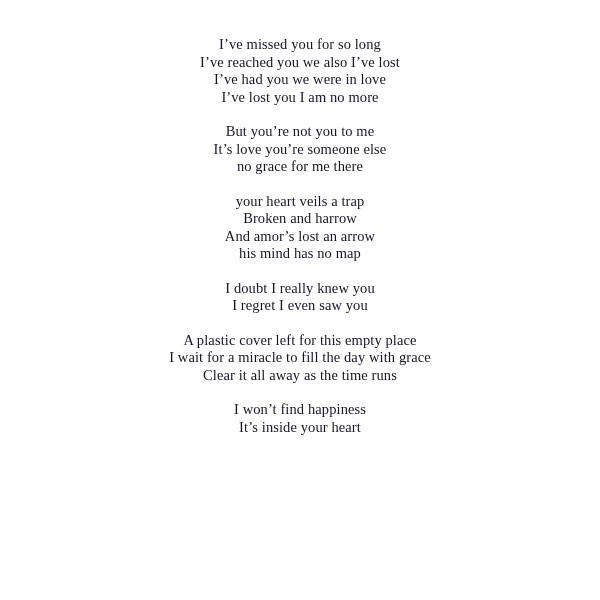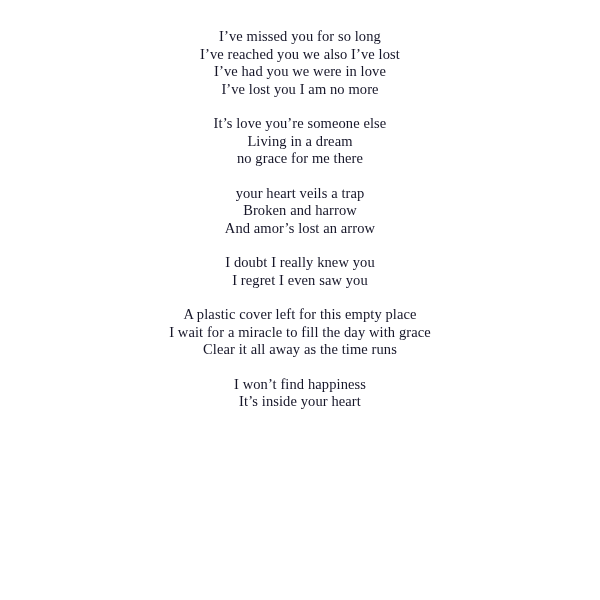--- a/index.html
+++ b/index.html
@@ -11,21 +11,21 @@
     height: 600px;
     background: #ffffff;
     font-family: "Liberation Serif", "DejaVu Serif", serif;
     color: #1a1a2e;
     overflow: hidden;
   }
   #poem {
     width: 600px;
     height: 600px;
     box-sizing: border-box;
-    padding-top: 28px;
+    padding-top: 36px;
     display: flex;
     flex-direction: column;
     align-items: center;
   }
   .stanza {
     text-align: center;
     margin: 0 0 17px 0;
   }
   .line {
     font-size: 14.5px;
@@ -39,28 +39,29 @@
 <body>
 
 <div id="poem">
     <div class="stanza">
       <div class="line">I’ve missed you for so long</div>
       <div class="line">I’ve reached you we also I’ve lost</div>
       <div class="line">I’ve had you we were in love</div>
       <div class="line">I’ve lost you I am no more</div>
     </div>
     <div class="stanza">
+      <div class="line">But you’re not you to me</div>
       <div class="line">It’s love you’re someone else</div>
-      <div class="line">Living in a dream</div>
       <div class="line">no grace for me there</div>
     </div>
     <div class="stanza">
       <div class="line">your heart veils a trap</div>
       <div class="line">Broken and harrow</div>
       <div class="line">And amor’s lost an arrow</div>
+      <div class="line">his mind has no map</div>
     </div>
     <div class="stanza">
       <div class="line">I doubt I really knew you</div>
       <div class="line">I regret I even saw you</div>
     </div>
     <div class="stanza">
       <div class="line">A plastic cover left for this empty place</div>
       <div class="line">I wait for a miracle to fill the day with grace</div>
       <div class="line">Clear it all away as the time runs</div>
     </div>

